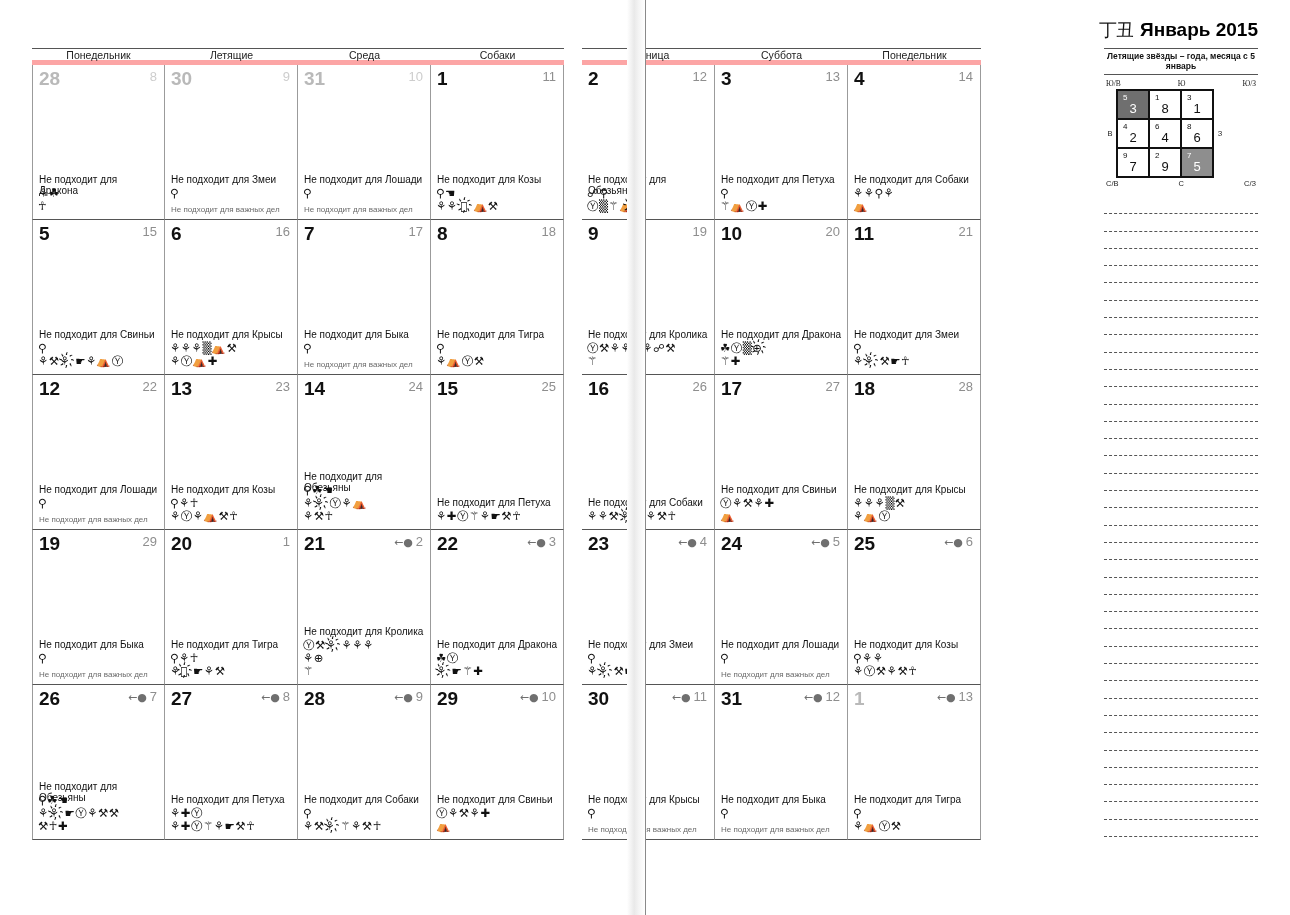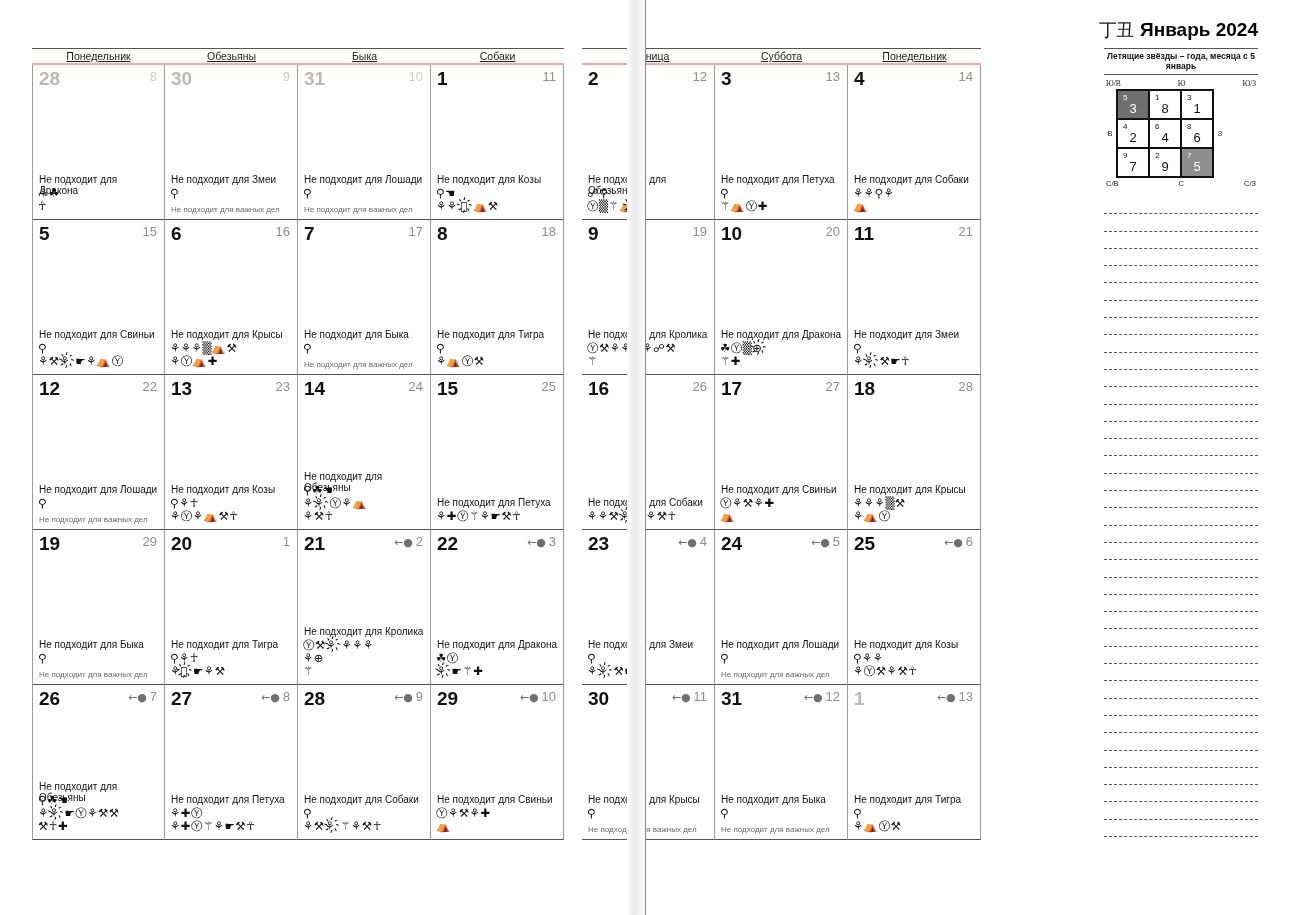--- a/index.html
+++ b/index.html
@@ -44,22 +44,21 @@
     position: absolute;
     left: 32px; top: 48px;
     width: 1060px;
   }
   .dow-row { display: flex; }
   .dow {
     width: 133px; height: 17px;
     font-size: 10.5px; color: #222;
     display: flex; align-items: center; justify-content: center;
     border-top: 1px solid #555;
-    border-bottom: 2px solid #fca5a5;
-    text-decoration: underline;
+    border-bottom: 5px solid #fca5a5;
   }
   .dow.gap { margin-right: 18px; }
 
   .week { display: flex; }
   .cell {
     width: 133px; height: 155px;
     border-right: 1px solid #9b9b9b;
     border-bottom: 1px solid #555;
     position: relative;
     padding: 4px 5px 3px 6px;
@@ -163,28 +162,28 @@
   }
 </style>
 </head>
 <body>
 
 <div class="gutter"></div>
 <div class="gutter-line"></div>
 
 <div class="header">
   <span class="hanzi">丁丑</span>
-  <span class="title">Январь 2024</span>
+  <span class="title">Январь 2015</span>
 </div>
 
 <div class="cal">
   <div class="dow-row">
       <div class="dow">Понедельник</div>
-      <div class="dow">Обезьяны</div>
-      <div class="dow">Быка</div>
+      <div class="dow">Летящие</div>
+      <div class="dow">Среда</div>
       <div class="dow gap">Собаки</div>
       <div class="dow">Пятница</div>
       <div class="dow">Суббота</div>
       <div class="dow">Понедельник</div>
     </div>
   <div id="weeks-host">
       <div class="week firstweek">
         <div class="cell first">
           <div class="daynum dim">28</div>
           <div class="alt dim">

